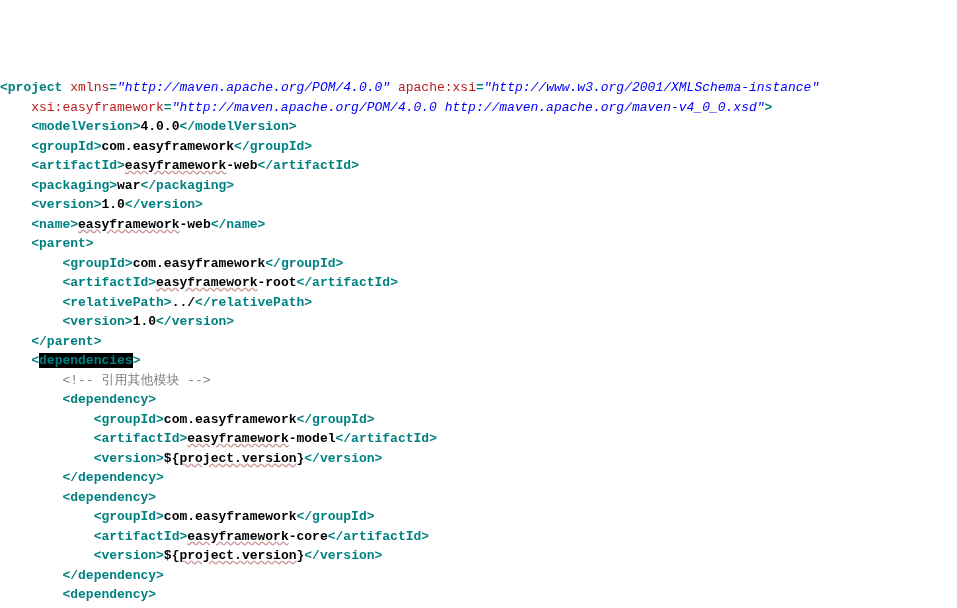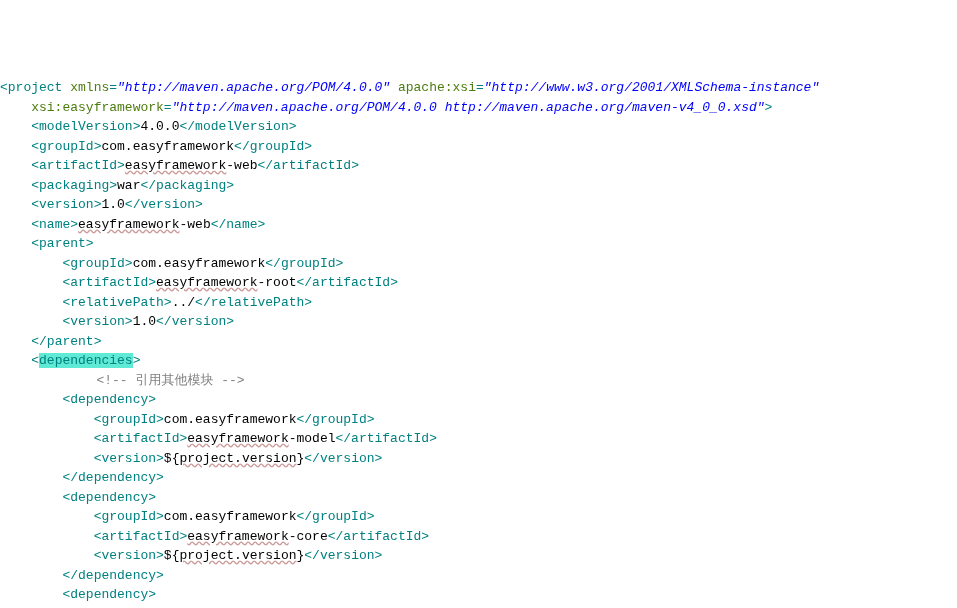--- a/index.html
+++ b/index.html
@@ -4,32 +4,32 @@
   <style>
     body {
       font-family: Consolas, Monaco, 'Courier New', monospace;
       font-size: 13px;
       line-height: 1.5;
       margin: 0;
       padding: 0;
       background: #ffffff;
       white-space: pre;
     }
-    .tag { color: #008080; }
-    .attr-name { color: #4d7c0f; }
+    .tag { color: #008080; font-weight: bold; }
+    .attr-name { color: #b91c1c; }
     .attr-value { color: #0000ff; font-style: italic; }
-    .text { color: #000000; font-weight: normal; }
-    .comment { color: #808080; margin-left: 34px; }
+    .text { color: #000000; font-weight: bold; }
+    .comment { color: #808080; }
     .squiggle {
       text-decoration: underline;
       text-decoration-style: wavy;
       text-decoration-color: #cc9999;
     }
     .highlight {
-      background: #5eead4;
+      background: #000000;
     }
   </style>
 </head>
 <body>
 
 
 
 <div><span><span class="tag">&lt;<span>project</span></span> <span class="attr-name">xmlns</span><span class="tag">=</span><span class="attr-value">"http://maven.apache.org/POM/4.0.0"</span> <span class="attr-name">apache:xsi</span><span class="tag">=</span><span class="attr-value">"http://www.w3.org/2001/XMLSchema-instance"</span></span>
     <span><span class="attr-name">xsi:easyframework</span><span class="tag">=</span><span class="attr-value">"http://maven.apache.org/POM/4.0.0 http://maven.apache.org/maven-v4_0_0.xsd"</span><span class="tag">&gt;</span></span>
     <span><span class="tag">&lt;<span>modelVersion</span>&gt;</span><span class="text">4.0.0</span><span class="tag">&lt;/<span>modelVersion</span>&gt;</span></span>

